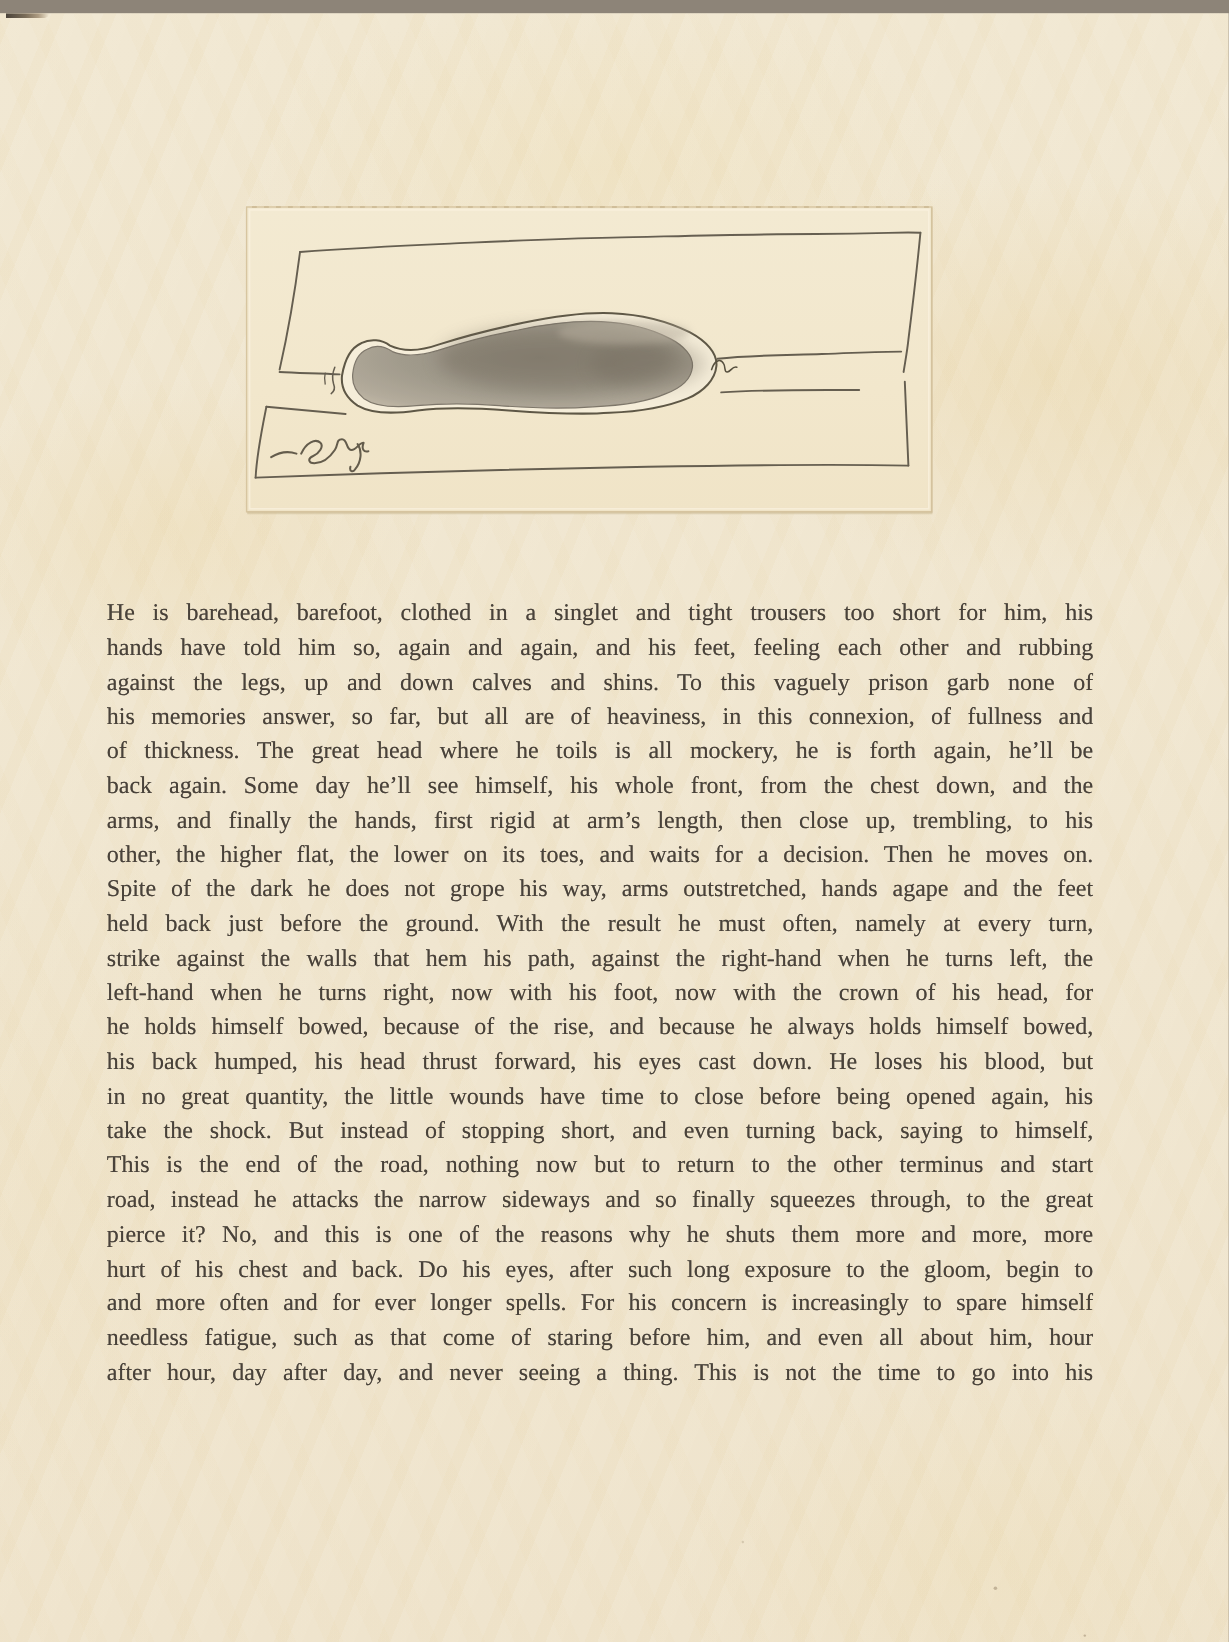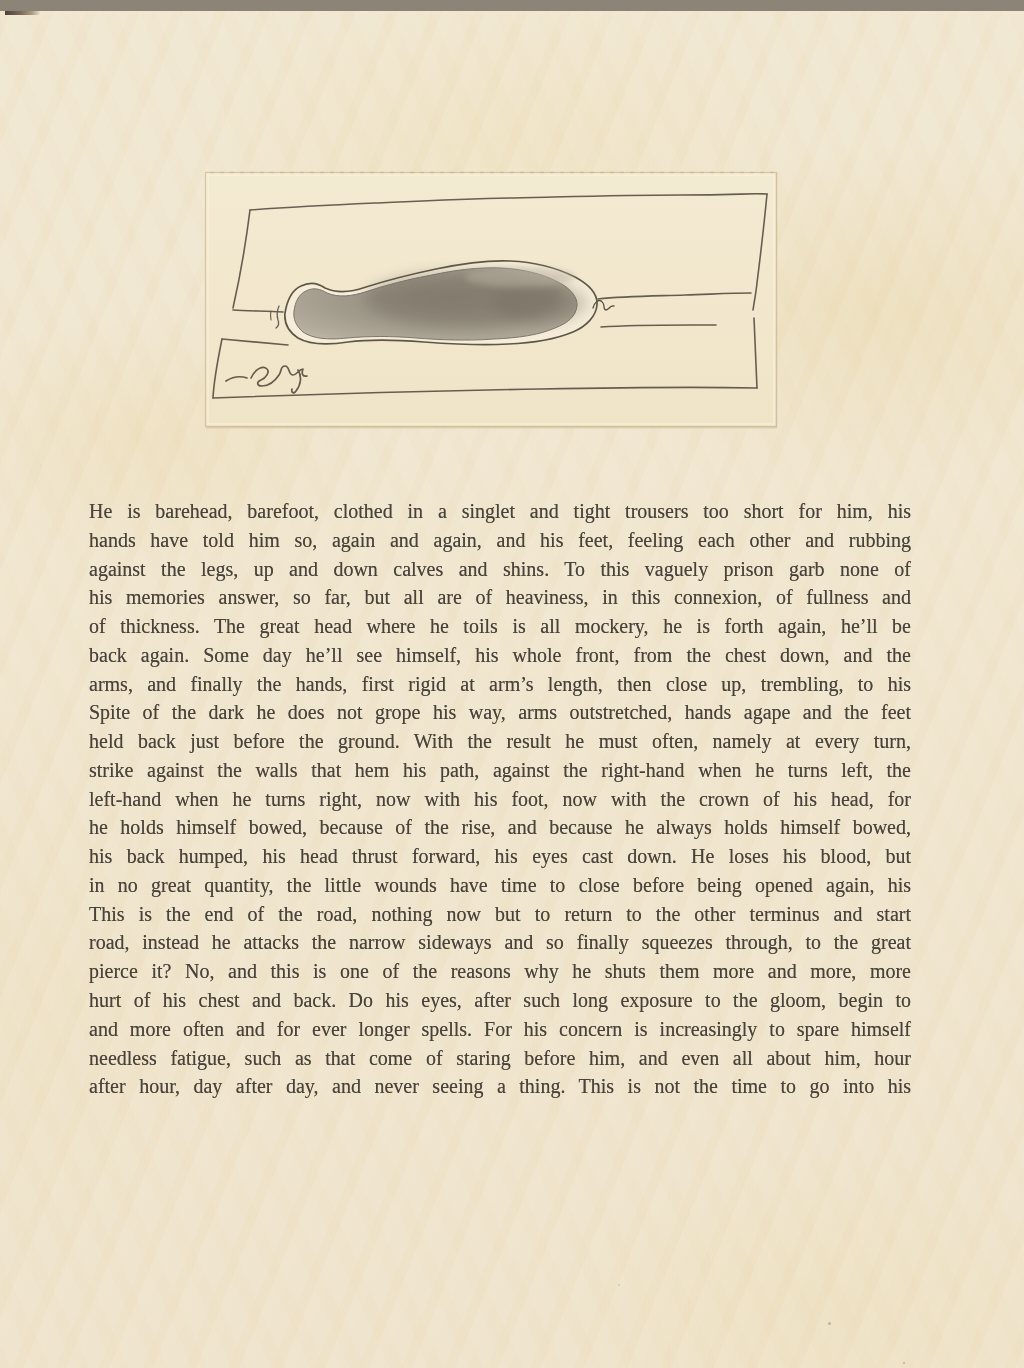--- a/index.html
+++ b/index.html
@@ -141,27 +141,29 @@
   </div>
 
   <div class="textblock">
     <div class="line">He is barehead, barefoot, clothed in a singlet and tight trousers too short for him, his</div>
     <div class="line">hands have told him so, again and again, and his feet, feeling each other and rubbing</div>
     <div class="line">against the legs, up and down calves and shins. To this vaguely prison garb none of</div>
     <div class="line">his memories answer, so far, but all are of heaviness, in this connexion, of fullness and</div>
     <div class="line">of thickness. The great head where he toils is all mockery, he is forth again, he’ll be</div>
     <div class="line">back again. Some day he’ll see himself, his whole front, from the chest down, and the</div>
     <div class="line">arms, and finally the hands, first rigid at arm’s length, then close up, trembling, to his</div>
+    <div class="line">other, the higher flat, the lower on its toes, and waits for a decision. Then he moves on.</div>
     <div class="line">Spite of the dark he does not grope his way, arms outstretched, hands agape and the feet</div>
     <div class="line">held back just before the ground. With the result he must often, namely at every turn,</div>
     <div class="line">strike against the walls that hem his path, against the right-hand when he turns left, the</div>
     <div class="line">left-hand when he turns right, now with his foot, now with the crown of his head, for</div>
     <div class="line">he holds himself bowed, because of the rise, and because he always holds himself bowed,</div>
     <div class="line">his back humped, his head thrust forward, his eyes cast down. He loses his blood, but</div>
     <div class="line">in no great quantity, the little wounds have time to close before being opened again, his</div>
+    <div class="line">take the shock. But instead of stopping short, and even turning back, saying to himself,</div>
     <div class="line">This is the end of the road, nothing now but to return to the other terminus and start</div>
     <div class="line">road, instead he attacks the narrow sideways and so finally squeezes through, to the great</div>
     <div class="line">pierce it? No, and this is one of the reasons why he shuts them more and more, more</div>
     <div class="line">hurt of his chest and back. Do his eyes, after such long exposure to the gloom, begin to</div>
     <div class="line">and more often and for ever longer spells. For his concern is increasingly to spare himself</div>
     <div class="line">needless fatigue, such as that come of staring before him, and even all about him, hour</div>
     <div class="line">after hour, day after day, and never seeing a thing. This is not the time to go into his</div>
   </div>
 
   <div class="speck" style="left:828px;top:1311px;"></div>

